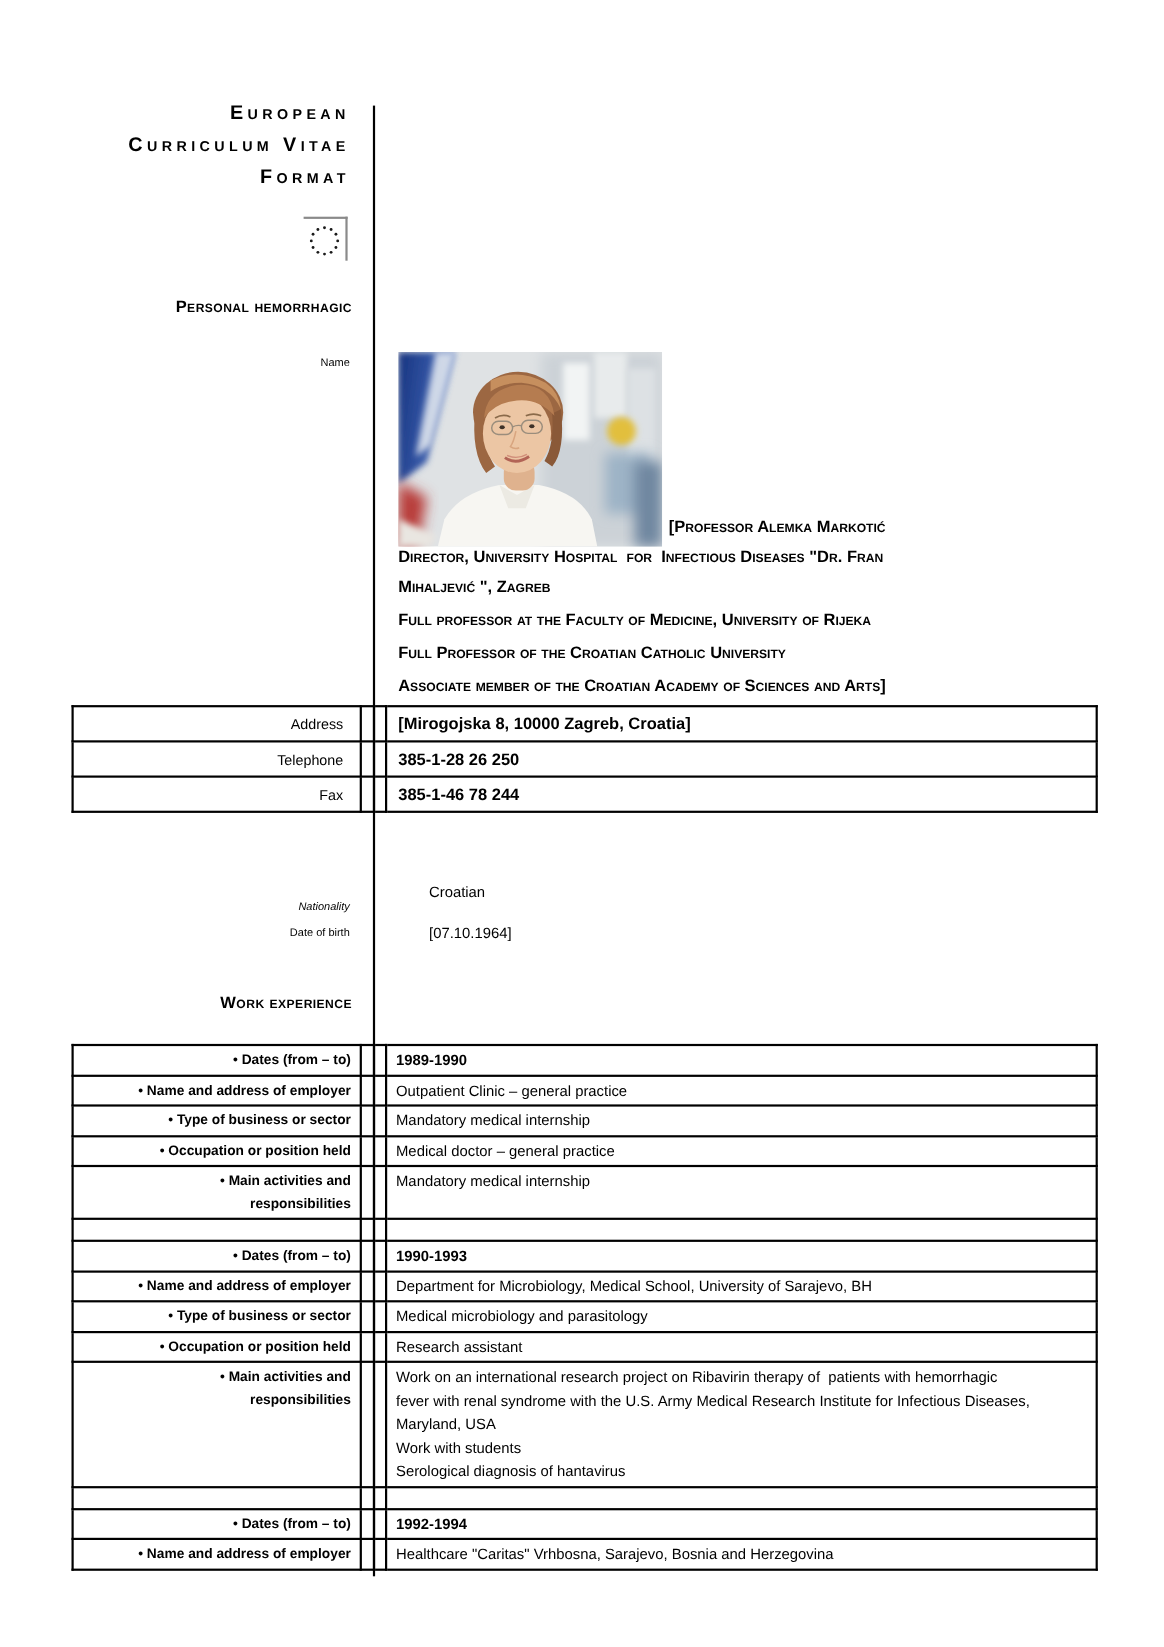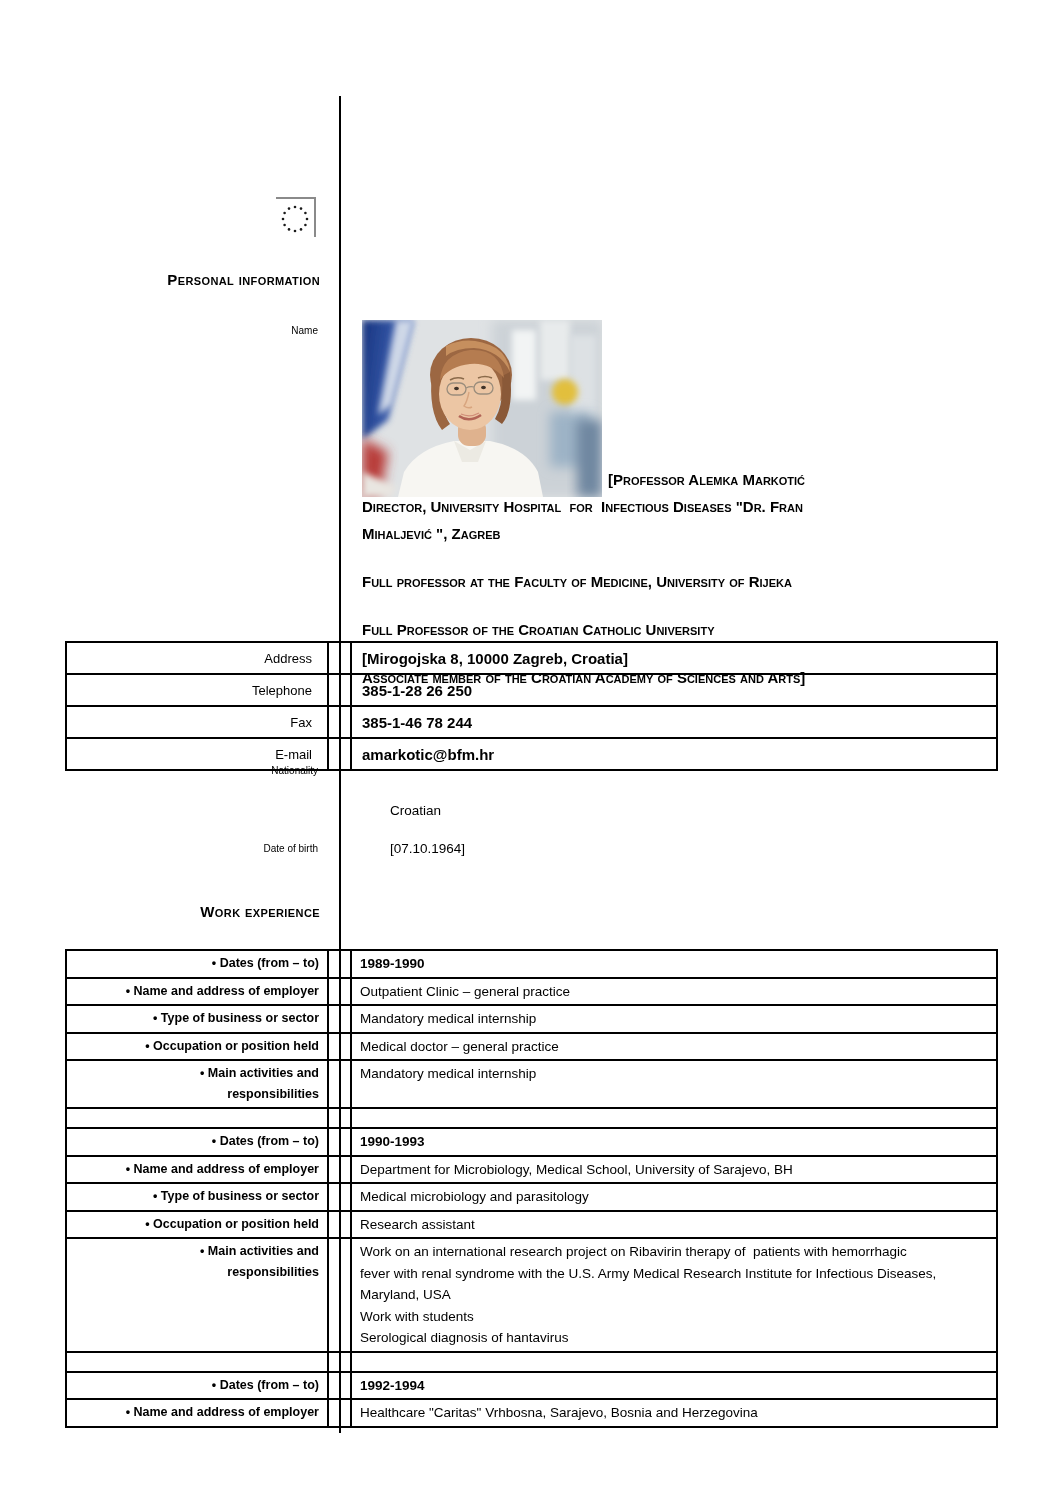--- a/index.html
+++ b/index.html
@@ -34,38 +34,38 @@
     white-space:nowrap;
   }
   .personal-heading{top:271px;}
   .work-heading{top:903px;}
 
   .side-label{
     position:absolute;left:65px;width:253px;text-align:right;
     font-size:10px;line-height:17px;
   }
   .name-label{top:322px;}
-  .nationality-label{top:762px;}
+  .nationality-label{top:816px;font-style:italic;}
   .birth-label{top:840px;}
 
   .plain-value{position:absolute;left:363px;font-size:13.5px;line-height:17px;margin-left:27px;}
   .nationality-value{top:802px;}
   .birth-value{top:840px;}
 
   
   .photo{position:absolute;left:362px;top:320px;width:240px;height:177px;overflow:hidden;}
 
   
   .name-text{position:absolute;left:362px;top:466px;width:648px;}
   .name-line{
     font-variant:small-caps;font-weight:bold;font-size:15px;line-height:27px;
     white-space:pre-wrap;
   }
   .name-line.i-0{padding-left:246px;}
-  .name-line.i-3,.name-line.i-4,.name-line.i-5{margin-top:21px;}
+  .name-line.i-3,.name-line.i-4,.name-line.i-5{margin-top:3px;}
 
   
   table{border-collapse:collapse;table-layout:fixed;width:933px;}
   td{border:2px solid #000;box-sizing:border-box;}
   .contact-table{position:absolute;left:65px;top:641px;}
   .contact-table tr{height:32px;}
   .ct-label{font-size:13px;text-align:right;padding:0 15px;vertical-align:middle;}
   .ct-value{font-size:15px;font-weight:bold;padding:0 10px;vertical-align:middle;}
 
   .work-table{position:absolute;left:65px;top:949px;}
@@ -75,41 +75,47 @@
   tr.f-label_wrap .wt-label-text{display:inline-block;max-width:175px;}
   tr.f-spacer td{height:20px;}
 </style>
 </head>
 <body>
 
 <div class="page">
 
   <div class="vline"></div>
 
+  <div class="title">
+
+  <div class="title-line i-0">European</div>
+      <div class="title-line i-1">Curriculum Vitae</div>
+      <div class="title-line i-2">Format</div>
+    </div>
 
   <div class="eu-flag">
     <svg width="38" height="38" viewBox="0 0 38 38">
       <g fill="#1a1a1a">
         <circle cx="19" cy="8" r="1.3"></circle>
           <circle cx="25" cy="9.6" r="1.3"></circle>
         <circle cx="29.4" cy="14" r="1.3"></circle>
           <circle cx="31" cy="20" r="1.3"></circle>
         <circle cx="29.4" cy="26" r="1.3"></circle>
           <circle cx="25" cy="30.4" r="1.3"></circle>
         <circle cx="19" cy="32" r="1.3"></circle>
           <circle cx="13" cy="30.4" r="1.3"></circle>
         <circle cx="8.6" cy="26" r="1.3"></circle>
           <circle cx="7" cy="20" r="1.3"></circle>
         <circle cx="8.6" cy="14" r="1.3"></circle>
           <circle cx="13" cy="9.6" r="1.3"></circle>
       </g>
     </svg>
   </div>
 
-  <div class="sec-heading personal-heading">Personal information</div>
+  <div class="sec-heading personal-heading">Personal hemorrhagic</div>
 
   <div class="side-label name-label">Name</div>
 
   <div class="photo">
     <svg width="240" height="177" viewBox="0 0 240 177">
       <defs>
         <filter id="b6" x="-40%" y="-40%" width="180%" height="180%">
             <feGaussianBlur stdDeviation="6"></feGaussianBlur>
           </filter>
         <filter id="b3" x="-40%" y="-40%" width="180%" height="180%">
@@ -189,26 +195,20 @@
           <td class="ct-value">385-1-28 26 250</td>
         </tr>
 
         <tr class="i-2">
           <td class="ct-label">Fax</td>
           <td></td>
           <td></td>
           <td class="ct-value">385-1-46 78 244</td>
         </tr>
 
-        <tr class="i-3">
-          <td class="ct-label">E-mail</td>
-          <td></td>
-          <td></td>
-          <td class="ct-value">amarkotic@bfm.hr</td>
-        </tr>
       </tbody>
   </table>
 
   <div class="side-label nationality-label">Nationality</div>
   <div class="plain-value nationality-value">Croatian</div>
 
   <div class="side-label birth-label">Date of birth</div>
   <div class="plain-value birth-value">[07.10.1964]</div>
 
   <div class="sec-heading work-heading">Work experience</div>

